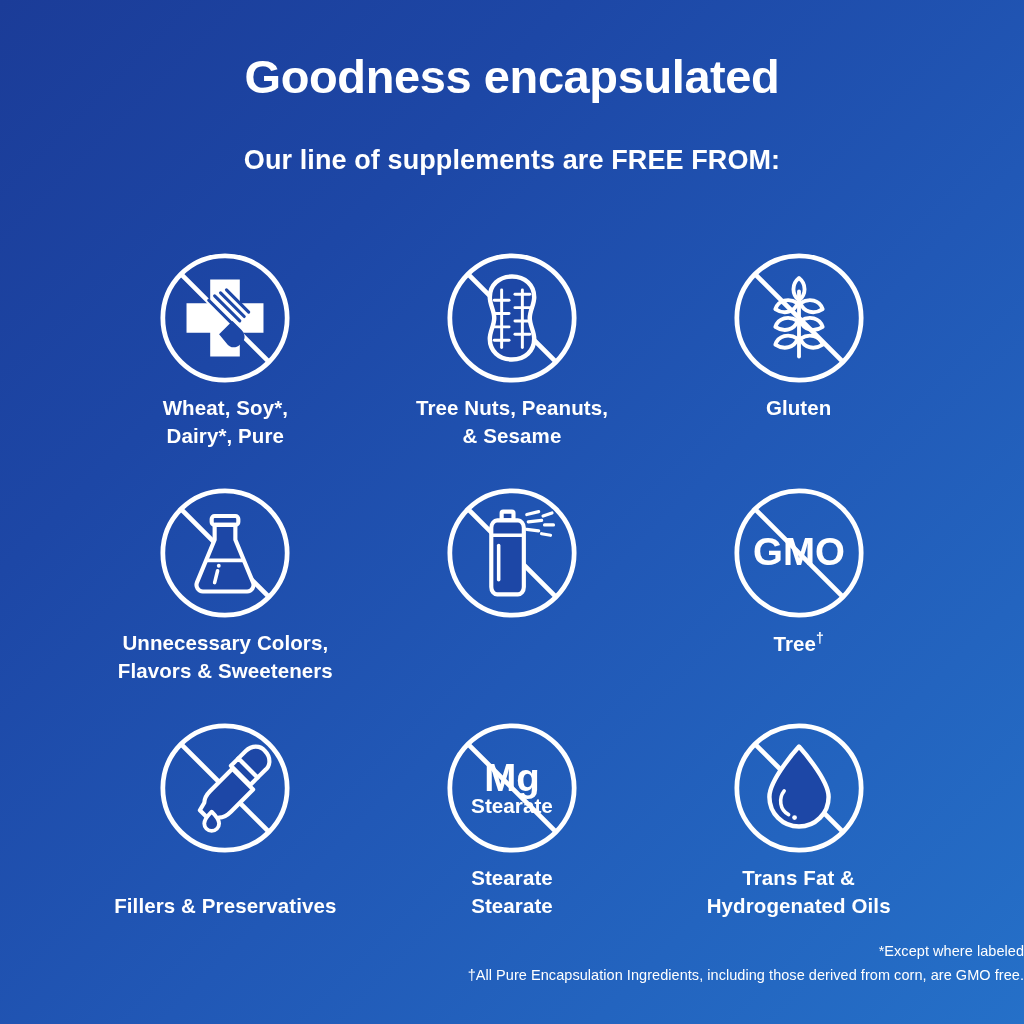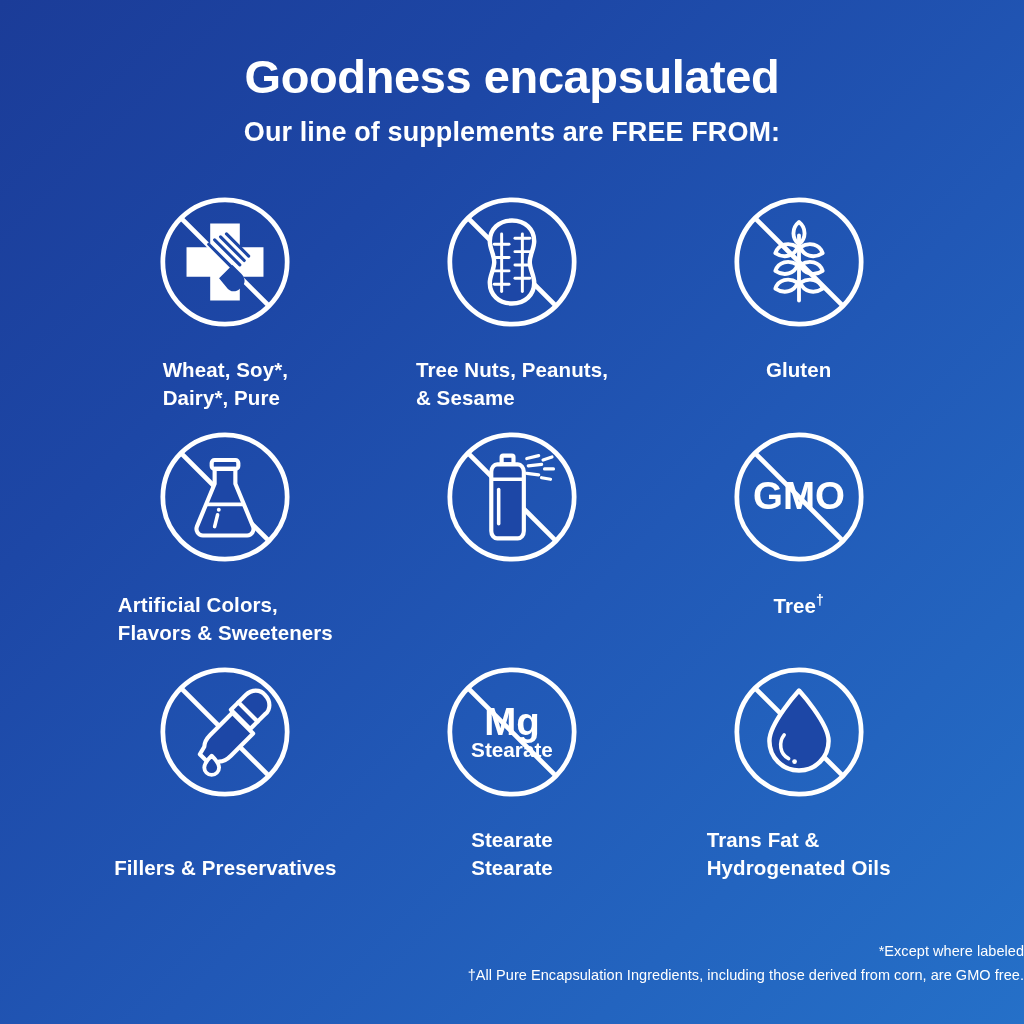--- a/index.html
+++ b/index.html
@@ -4,21 +4,21 @@
 <style>
   * { margin:0; padding:0; box-sizing:border-box; }
   html, body { width:1024px; height:1024px; }
   body {
     font-family: "Liberation Sans", sans-serif;
     background: linear-gradient(135deg, #1b3c98 0%, #1d47a6 28%, #2158b6 58%, #2570c8 100%);
     color:#ffffff;
     overflow:hidden;
     position:relative;
   }
-  .page { width:1024px; height:1024px; display:flex; flex-direction:column; align-items:center; }
+  .page { width:1024px; height:1024px; display:flex; flex-direction:column; align-items:center;gap:28px; }
 
   .headline {
     font-size:47px; font-weight:bold; letter-spacing:-0.4px;
     margin-top:52px; text-align:center; line-height:1.05;
   }
   .subhead {
     font-size:27px; font-weight:700; margin-top:16px; text-align:center;
     letter-spacing:0.1px;
   }
 
@@ -27,21 +27,21 @@
     width:860px;
     display:grid;
     grid-template-columns: repeat(3, 1fr);
     grid-auto-rows: 235px;
     justify-items:center;
   }
   .cell { display:flex; flex-direction:column; align-items:center; width:100%; }
   .badge { width:148px; height:148px; position:relative; }
   .badge svg { width:148px; height:148px; display:block; }
   .label {
-    margin-top:20px; font-size:20.5px; font-weight:bold;
+    margin-top:2px; text-align:center; font-size:20.5px; font-weight:bold;
     line-height:1.33; letter-spacing:0.1px;
   }
   .label .dag { font-size:14px; vertical-align:super; font-weight:bold; }
 
   .footnotes {
     position:absolute; left:0; right:0; bottom:36px;
     text-align:right; font-size:14.5px; font-weight:400; line-height:1.7;
   }
   .footnotes div { letter-spacing:0.05px; }
 </style>
@@ -134,21 +134,21 @@
           <g fill="#1d47a6" stroke="#fff" stroke-width="2.8" stroke-linejoin="round" stroke-linecap="round">
             <rect x="41" y="25" width="18" height="6" rx="2"></rect>
             <path d="M43 31 v10 L31 70 c-1 3 1 6 4 6 h30 c3 0 5 -3 4 -6 L57 41 V31 z"></path>
           </g>
           <line x1="38" y1="55" x2="62" y2="55" stroke="#fff" stroke-width="2.4" stroke-linecap="round"></line>
           <path d="M45 62 l-2 8" stroke="#fff" stroke-width="2.4" stroke-linecap="round"></path>
           <circle cx="45.8" cy="58.6" r="1.3" fill="#fff"></circle>
         </svg>
       </div>
       <div class="label">
-        <span>Artificial Colors,</span><br>
+        <span>Unnecessary Colors,</span><br>
         <span>Flavors &amp; Sweeteners</span>
       </div>
     </div>
 
     <div class="cell">
       <div class="badge">
         <svg viewBox="0 0 100 100">
           <circle cx="50" cy="50" r="42" fill="none" stroke="#fff" stroke-width="3.2"></circle>
           <line x1="21" y1="21" x2="79" y2="79" stroke="#fff" stroke-width="3.2" stroke-linecap="round"></line>
           <g fill="#1d47a6" stroke="#fff" stroke-width="2.8" stroke-linejoin="round">

